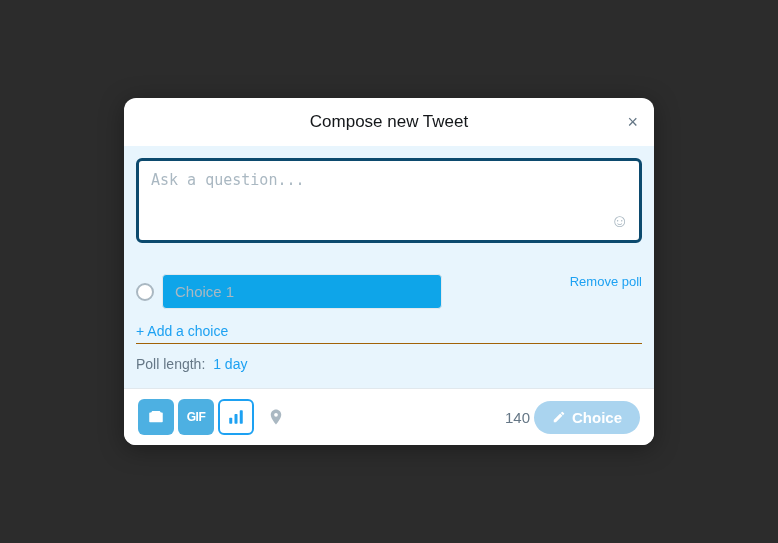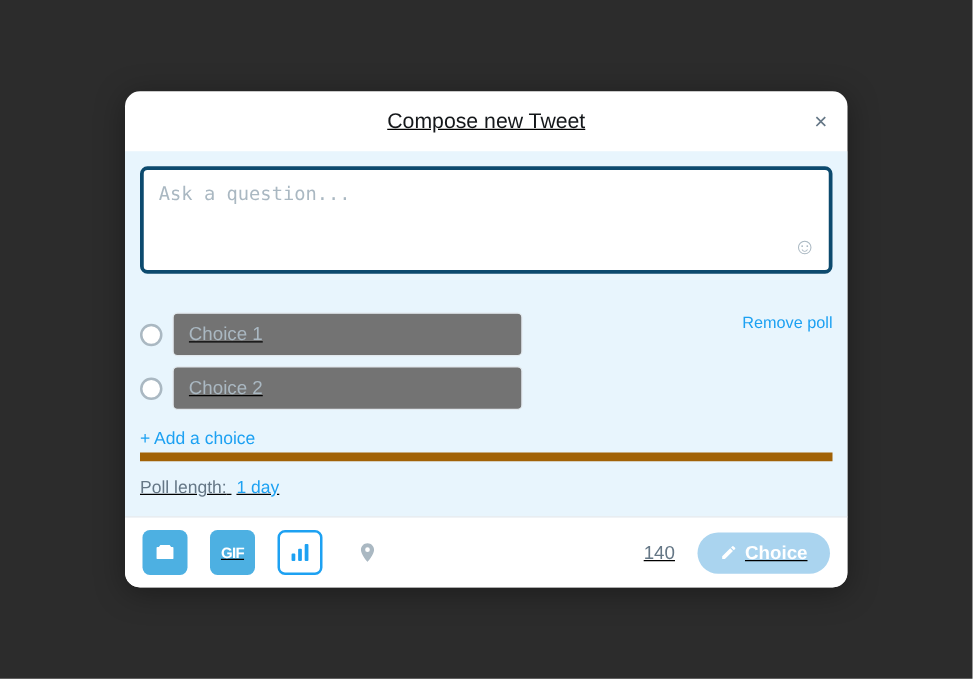--- a/index.html
+++ b/index.html
@@ -8,24 +8,23 @@
       display: flex;
       justify-content: center;
       align-items: center;
       width: 778px;
       height: 543px;
       font-family: -apple-system, BlinkMacSystemFont, 'Segoe UI', Arial, sans-serif;
     }
     .dialog {
       background: #fff;
       border-radius: 12px;
-      width: 578px;
+      width: 530px;
       box-shadow: 0 4px 24px rgba(0,0,0,0.35);
       overflow: hidden;
-      text-decoration: underline;
     }
     .dialog-header {
       display: flex;
       align-items: center;
       justify-content: center;
       padding: 14px 18px;
       position: relative;
       border-bottom: none;
     }
     .dialog-title {
@@ -115,57 +114,57 @@
       background: #fff;
       flex-shrink: 0;
     }
     .choice-input {
       flex: 1;
       border: 1px solid #e1e8ed;
       border-radius: 4px;
       padding: 8px 12px;
       font-size: 15px;
       color: #14171a;
-      background: #737373;
+      background: #0ea5e9;
       outline: none;
       max-width: 280px;
     }
     .choice-input::placeholder {
       color: #aab8c2;
     }
     .add-choice-btn {
       background: none;
       border: none;
       cursor: pointer;
       color: #1da1f2;
       font-size: 14px;
       padding: 4px 0;
     }
     .poll-length-section {
-      border-top: 7px solid #a16207;
+      border-top: 1px solid #a16207;
       padding: 12px 0 4px 0;
       font-size: 14px;
       color: #657786;
     }
     .poll-length-label {
       font-size: 14px;
       color: #657786;
     }
     .poll-length-value {
       color: #1da1f2;
       font-size: 14px;
       margin-left: 4px;
     }
     .dialog-footer {
       display: flex;
       align-items: center;
       padding: 10px 14px;
       border-top: 1px solid #e1e8ed;
       background: #fff;
-      gap: 18px;
+      gap: 4px;
     }
     .footer-icon-btn {
       background: none;
       border: none;
       cursor: pointer;
       width: 36px;
       height: 36px;
       border-radius: 6px;
       display: flex;
       align-items: center;
@@ -231,24 +230,20 @@
 
     <div class="poll-section">
       <div class="poll-choices">
         <button class="remove-poll-btn">Remove poll</button>
 
         <div class="choice-row">
           <div class="choice-radio"></div>
           <input type="text" class="choice-input" placeholder="Choice 1" style="">
         </div>
 
-        <div class="choice-row">
-          <div class="choice-radio"></div>
-          <input type="text" class="choice-input" placeholder="Choice 2" style="">
-        </div>
       </div>
 
       <button class="add-choice-btn">+ Add a choice</button>
 
       <div class="poll-length-section">
         <span class="poll-length-label">Poll length:</span>
         <span class="poll-length-value">1 day</span>
       </div>
     </div>
   </div>

